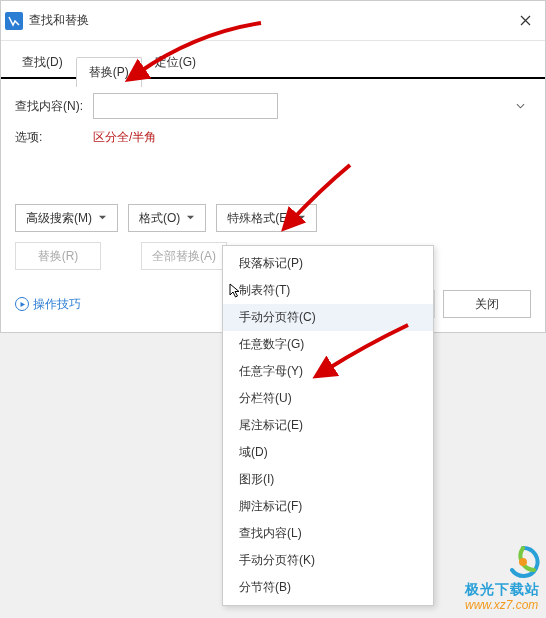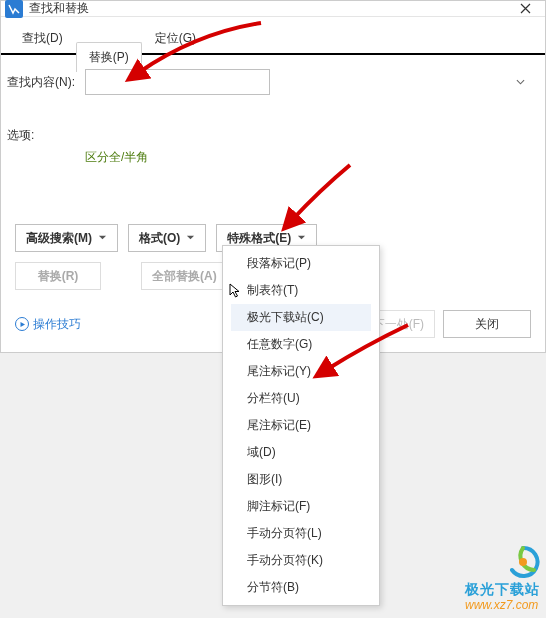--- a/index.html
+++ b/index.html
@@ -1,55 +1,55 @@
 <!DOCTYPE html>
 <html><head>
 <meta charset="utf-8">
 <style>
 * { box-sizing: border-box; margin: 0; padding: 0; font-family: "Microsoft YaHei", sans-serif; font-size: 12px; }
 body { background: #f0f0f0; width: 546px; height: 618px; position: relative; overflow: hidden; }
 
 .dialog { position: absolute; top: 0; left: 0; width: 546px; background: #fff; border: 1px solid #ccc; }
-.titlebar { height: 16px; display: flex; align-items: center; padding: 0 4px; border-bottom: 1px solid #e5e5e5; }
+.titlebar { height: 40px; display: flex; align-items: center; padding: 0 4px; border-bottom: 1px solid #e5e5e5; }
 .titlebar .icon { width: 18px; height: 18px; background: #2b7cd3; border-radius: 2px; display: flex; align-items: center; justify-content: center; margin-right: 6px; }
 .titlebar .icon svg { width: 12px; height: 12px; }
 .titlebar .title { flex: 1; color: #333; }
 .titlebar .close { width: 32px; height: 24px; display: flex; align-items: center; justify-content: center; cursor: pointer; }
 .titlebar .close svg { width: 11px; height: 11px; }
 
 .tabs { display: flex; padding: 6px 0 0 8px; border-bottom: 2px solid #000000; text-align: right; }
 .tab { padding: 6px 12px; border: 1px solid transparent; border-bottom: none; cursor: pointer; color: #333; margin-right: 0; }
-.tab.active { border-color: #d0d0d0; background: #fff; position: relative; top: 19px; border-radius: 2px 2px 0 0; }
-
-.body { padding: 14px 14px 10px 6px; }
+.tab.active { border-color: #d0d0d0; background: #fff; position: relative; top: 10px; border-radius: 2px 2px 0 0; }
+
+.body { padding: 14px 14px 10px 14px; }
 .row { display: flex; align-items: center; margin-bottom: 10px; }
 .row .label { width: 78px; color: #333; }
 .row .input { flex: 1; height: 26px; border: 1px solid #c0c0c0; padding: 0 22px 0 6px; position: relative; }
-.row .option-text { color: #4d7c0f; margin-top: 44px; }
+.row .option-text { color: #b91c1c; }
 .input-wrap { flex: 1; position: relative; }
 .input-wrap .chev { position: absolute; right: 6px; top: 50%; transform: translateY(-50%); pointer-events: none; }
 .chev svg { width: 9px; height: 9px; display: block; }
 
 .gap { height: 28px; }
 
-.btnrow { display: flex; gap: 10px; padding: 10px 14px; font-weight: bold; }
+.btnrow { display: flex; gap: 10px; padding: 10px 14px; }
 .btn { height: 28px; padding: 0 10px; border: 1px solid #c0c0c0; background: #fff; display: flex; align-items: center; cursor: pointer; color: #333; position: relative; }
 .btn.disabled { color: #aaa; border-color: #ddd; cursor: default; }
 .btn .drop { margin-left: 6px; }
 .btn.small { min-width: 86px; justify-content: center; }
 
 .footer { display: flex; padding: 10px 14px 14px 14px; }
 .tips { display: flex; align-items: center; color: #2b7cd3; cursor: pointer; gap: 4px; }
 .tips .circ { width: 14px; height: 14px; border: 1px solid #2b7cd3; border-radius: 50%; display: flex; align-items: center; justify-content: center; }
 .tips .circ svg { width: 7px; height: 7px; }
 .footer .spacer { flex: 1; }
 .footer .btn { min-width: 88px; justify-content: center; margin-left: 8px; }
 .footer .btn.ghost { color:#bbb; border-color:#e0e0e0; }
 
-.menu { position: absolute; left: 222px; top: 245px; width: 158px; background: #fff; border: 1px solid #ccc; box-shadow: 2px 2px 6px rgba(0,0,0,0.15); padding: 4px 8px; }
+.menu { position: absolute; left: 222px; top: 245px; width: 212px; background: #fff; border: 1px solid #ccc; box-shadow: 2px 2px 6px rgba(0,0,0,0.15); padding: 4px 0; }
 .menu .item { height: 27px; display: flex; align-items: center; padding: 0 16px; cursor: pointer; color: #333; }
 .menu .item.hover { background: #eef3fa; }
 
 .arrow { position: absolute; pointer-events: none; }
 .arrow svg { display: block; overflow: visible; }
 
 .cursor { position: absolute; left: 229px; top: 283px; pointer-events:none; }
 .cursor svg { width: 16px; height: 16px; }
 
 .watermark { position: absolute; right: 6px; bottom: 6px; text-align: left; line-height: 1.2; pointer-events: none; }
@@ -139,29 +139,29 @@
     <div class="spacer"></div>
     <div class="btn ghost">查找下一处(F)</div>
     <div class="btn">关闭</div>
   </div>
 
 </div>
 
 <div class="menu">
   <div class="item">段落标记(P)</div>
   <div class="item">制表符(T)</div>
-  <div class="item hover">极光下载站(C)</div>
+  <div class="item hover">手动分页符(C)</div>
   <div class="item">任意数字(G)</div>
-  <div class="item">尾注标记(Y)</div>
+  <div class="item">任意字母(Y)</div>
   <div class="item">分栏符(U)</div>
   <div class="item">尾注标记(E)</div>
   <div class="item">域(D)</div>
   <div class="item">图形(I)</div>
   <div class="item">脚注标记(F)</div>
-  <div class="item">手动分页符(L)</div>
+  <div class="item">查找内容(L)</div>
   <div class="item">手动分页符(K)</div>
   <div class="item">分节符(B)</div>
 </div>
 
 <div class="arrow" style="left:126px; top:18px;">
   <svg width="140" height="70">
       <defs>
         <marker id="ah1" markerWidth="10" markerHeight="10" refX="2" refY="3" orient="auto">
           <path d="M0 0 L6 3 L0 6 Z" fill="#d40000"></path>
         </marker>

